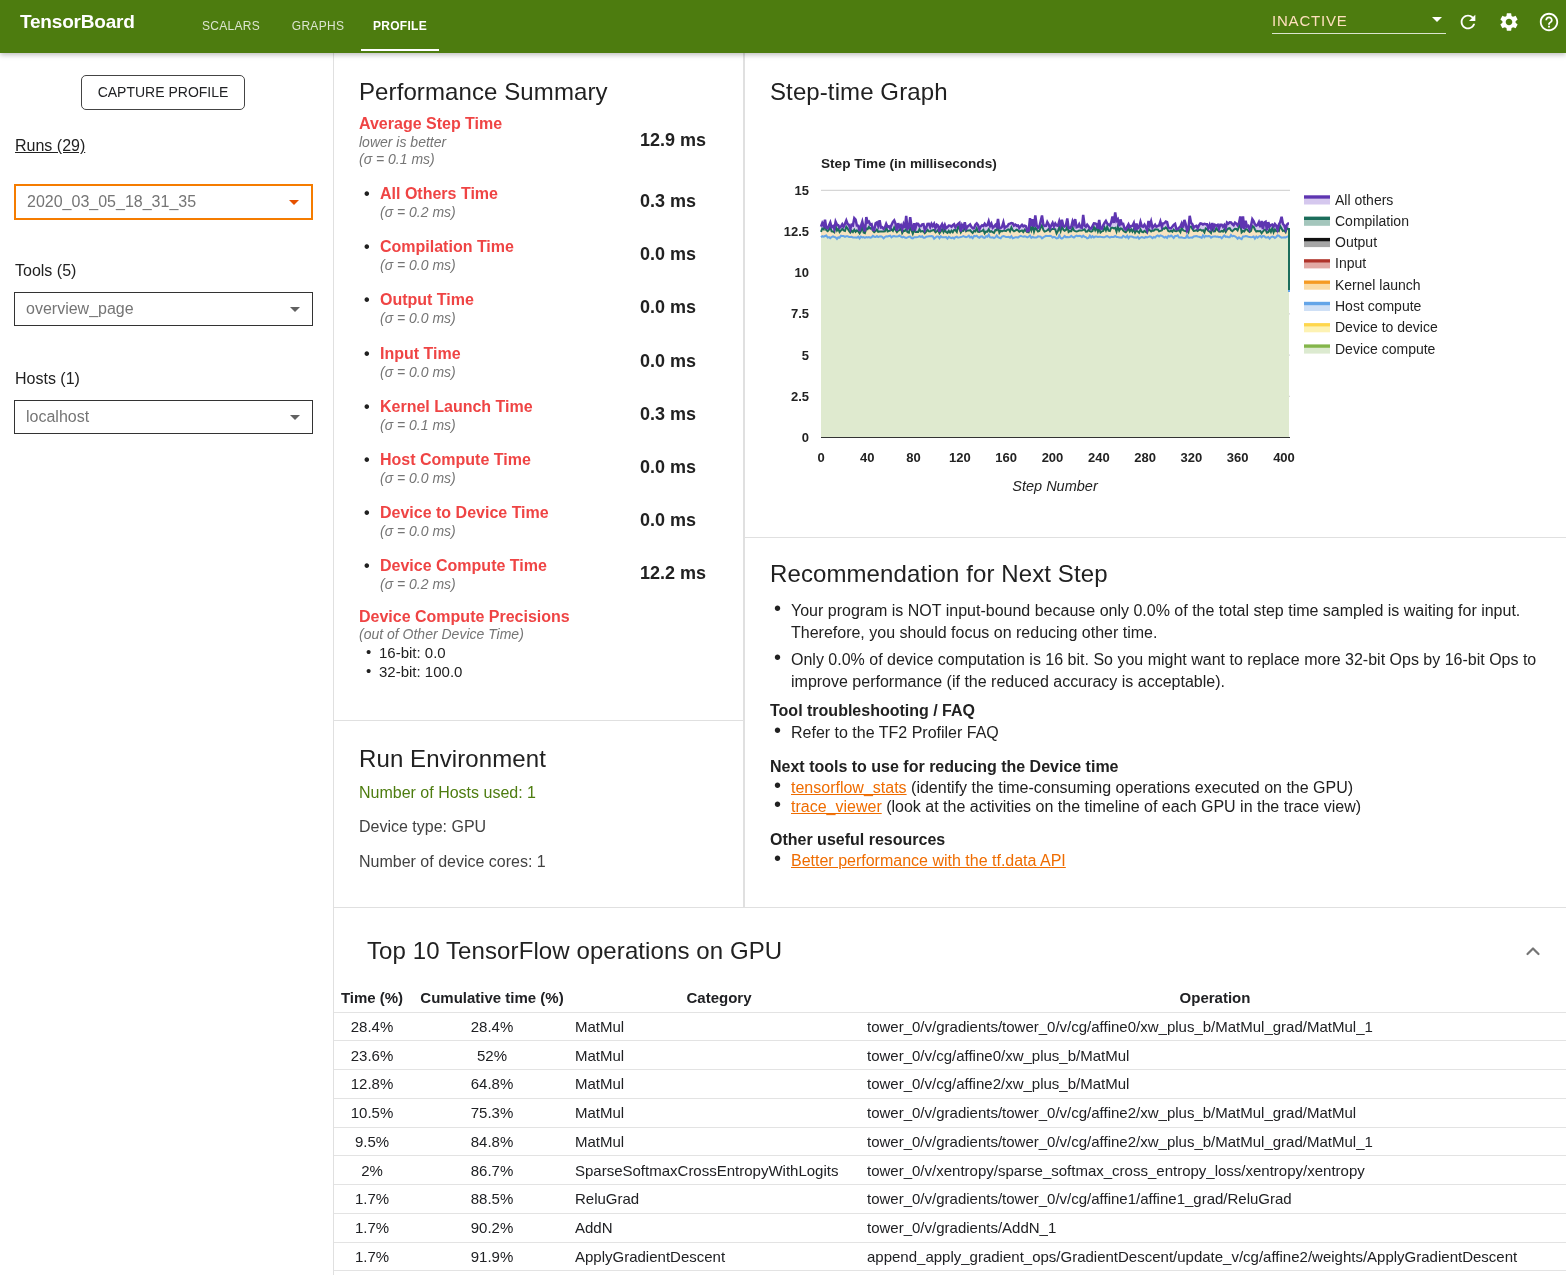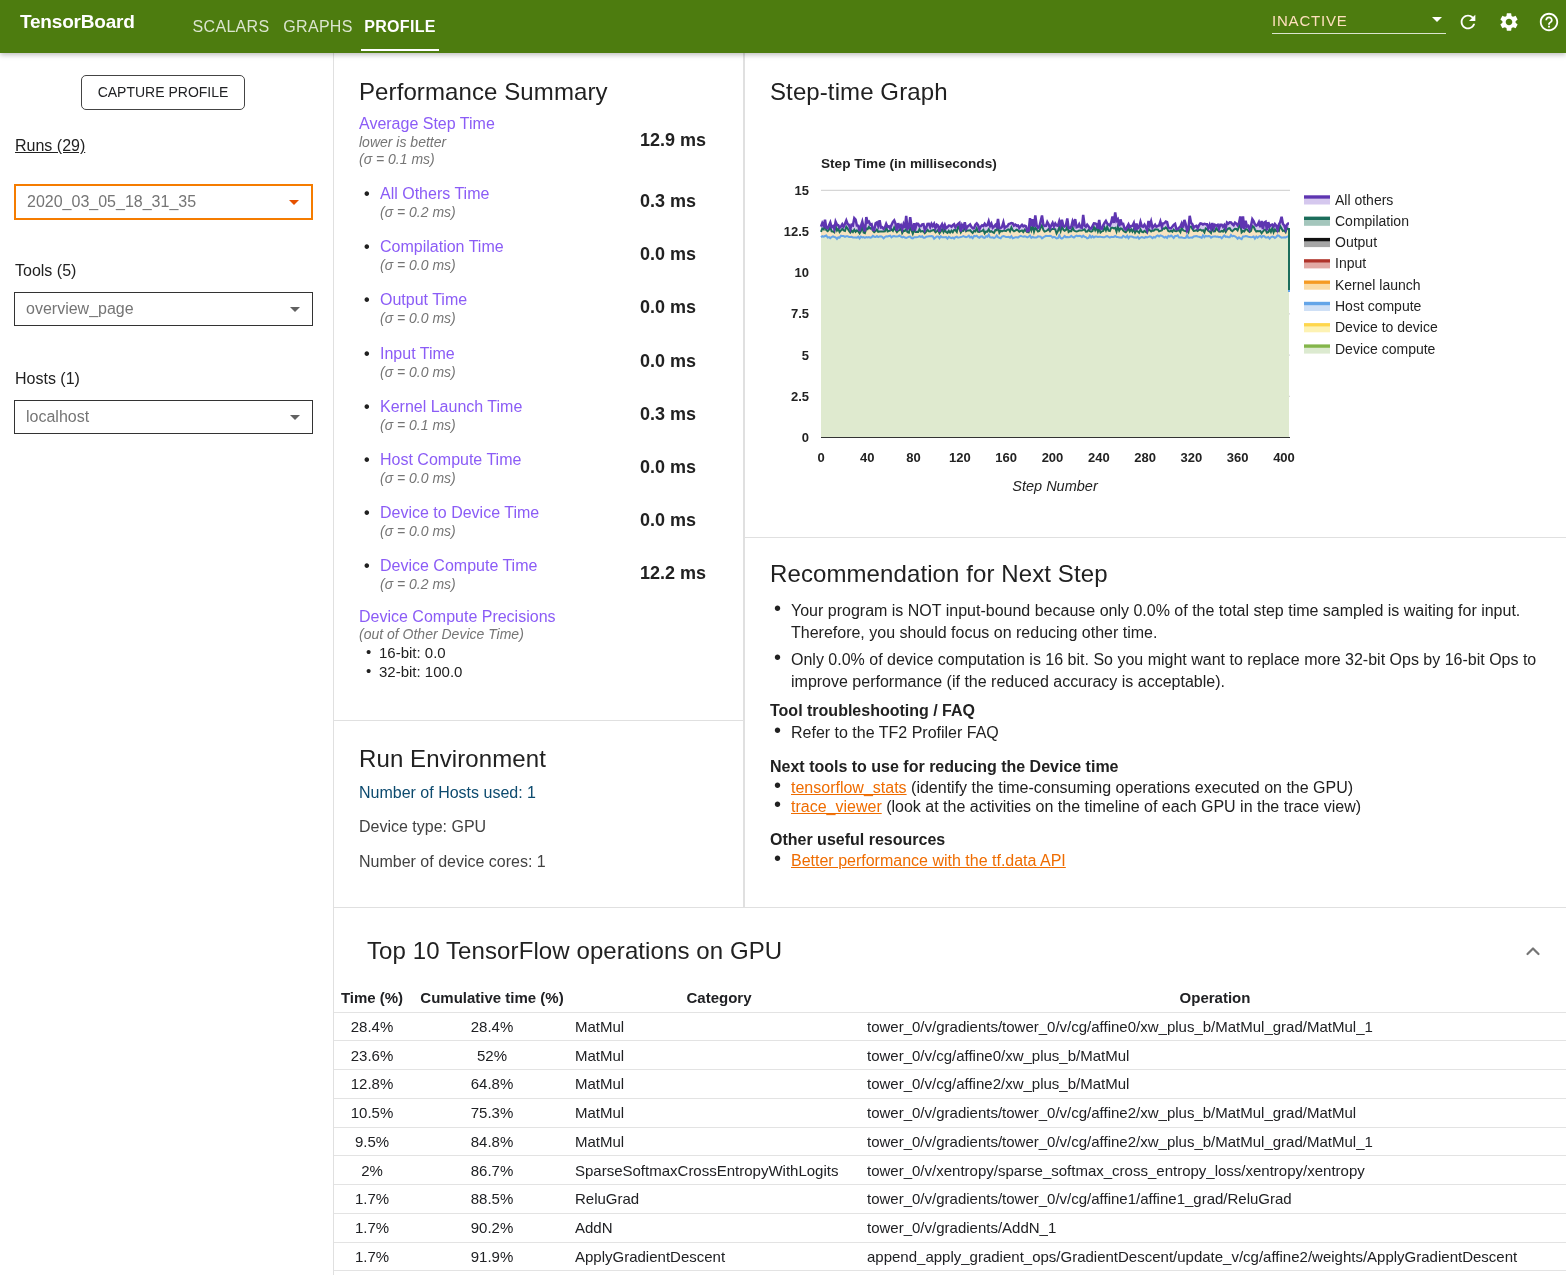--- a/index.html
+++ b/index.html
@@ -1,33 +1,33 @@
 <!DOCTYPE html>
 <html><head>
 <meta charset="utf-8">
 <style>
 * { margin:0; padding:0; box-sizing:border-box; }
 html,body { width:1566px; height:1275px; background:#fff; font-family:"Liberation Sans", sans-serif; overflow:hidden; }
 #toolbar { position:absolute; left:0; top:0; width:1566px; height:53px; background:#4d7c0f; box-shadow:0 2px 5px rgba(0,0,0,0.25); z-index:5; }
 #logo { position:absolute; left:20px; top:10px; font-size:19px; letter-spacing:-0.2px; font-weight:bold; color:#fff; line-height:24px; }
-.tab { position:absolute; top:0; height:53px; line-height:53px; text-align:center; font-size:16px; letter-spacing:0.3px; color:rgba(255,255,255,0.8); }
+.tab { position:absolute; top:0; height:53px; line-height:53px; text-align:center; font-size:12px; letter-spacing:0.3px; color:rgba(255,255,255,0.8); }
 .tab.active { color:#fff; font-weight:bold; }
 #proftab-underline { position:absolute; left:361px; top:49px; width:78px; height:2px; background:#fff; }
 #inactive-sel { position:absolute; left:1272px; top:12px; width:174px; color:#ffe0bd; font-size:15px; letter-spacing:0.8px; }
 #inactive-sel .ul { position:absolute; left:0; top:21px; width:174px; height:1px; background:rgba(255,255,255,0.8); }
 .tri-w { width:0; height:0; border-left:5px solid transparent; border-right:5px solid transparent; border-top:5px solid #fff; position:absolute; }
 #sidebar { position:absolute; left:0; top:53px; width:333px; height:1222px; background:#fff; }
 #capture { position:absolute; left:81px; top:22px; width:164px; height:35px; border:1px solid #444; border-radius:5px; background:#fff; font-size:14px; color:#202124; text-align:center; line-height:33px; letter-spacing:0px; }
 .side-label { position:absolute; left:15px; font-size:16px; color:#212121; }
 .sel { position:absolute; left:14px; width:299px; background:#fff; font-size:16px; color:#757575; }
 .sel .txt { position:absolute; left:11px; top:50%; transform:translateY(-50%); }
 .tri-d { width:0; height:0; border-left:5px solid transparent; border-right:5px solid transparent; border-top:5px solid #616161; position:absolute; right:12px; top:50%; margin-top:-2px; }
 .card { position:absolute; background:#fff; border:1px solid #e0e0e0; border-top:none; }
 h2 { font-size:24px; font-weight:normal; color:#212121; letter-spacing:0.1px; }
-.itm-t { position:absolute; font-size:16px; font-weight:normal; color:#8b5cf6; }
+.itm-t { position:absolute; font-size:16px; font-weight:bold; color:#ef4444; }
 .itm-s { position:absolute; font-size:14px; font-style:italic; color:#757575; }
 .itm-v { position:absolute; left:306px; font-size:18px; font-weight:bold; color:#212121; }
 .blt { position:absolute; font-size:16px; color:#212121; }
 .b { font-weight:bold; }
 a.lnk { color:#ef6c00; text-decoration:underline; }
 .rec-b { position:absolute; font-size:16px; font-weight:bold; color:#212121; }
 .rec-t { position:absolute; font-size:16px; color:#212121; line-height:22px; }
 .rec-dot { position:absolute; font-size:20px; color:#212121; }
 table.ops { position:absolute; left:0px; top:76px; width:1232px; border-collapse:collapse; font-size:15px; color:#202124; }
 table.ops th { font-weight:bold; text-align:center; padding:0; height:28px; border-bottom:1px solid #e3e3e3; }
@@ -115,21 +115,21 @@
   <div class="itm-t" style="left:25px; top:555px;">Device Compute Precisions</div>
   <div class="itm-s" style="left:25px; top:573px;">(out of Other Device Time)</div>
   <div class="blt" style="left:32px; top:590px; font-size:15px;">•</div>
   <div class="blt" style="left:45px; top:591px; font-size:15px;">16-bit: 0.0</div>
   <div class="blt" style="left:32px; top:609px; font-size:15px;">•</div>
   <div class="blt" style="left:45px; top:610px; font-size:15px;">32-bit: 100.0</div>
 </div>
 
 <div class="card" id="runenv" style="left:333px; top:721px; width:411px; height:187px;">
   <h2 style="position:absolute; left:25px; top:24px;">Run Environment</h2>
-  <div style="position:absolute; left:25px; top:63px; font-size:16px; color:#0c4a6e;">Number of Hosts used: 1</div>
+  <div style="position:absolute; left:25px; top:63px; font-size:16px; color:#4d7c0f;">Number of Hosts used: 1</div>
   <div style="position:absolute; left:25px; top:97px; font-size:16px; color:#424242;">Device type: GPU</div>
   <div style="position:absolute; left:25px; top:132px; font-size:16px; color:#424242;">Number of device cores: 1</div>
 </div>
 
 <div class="card" id="stepcard" style="left:744px; top:53px; width:822px; height:485px; border-right:none;">
   <h2 style="position:absolute; left:25px; top:25px;">Step-time Graph</h2>
   <svg style="position:absolute; left:0; top:0;" width="820" height="483" viewBox="0 0 820 483">
 <text x="76" y="115" font-size="13.6" font-weight="bold" fill="#222">Step Time (in milliseconds)</text>
 <line x1="76" y1="137.3" x2="545" y2="137.3" stroke="#cccccc" stroke-width="1"></line>
 <line x1="76" y1="178.5" x2="545" y2="178.5" stroke="#cccccc" stroke-width="1"></line>

